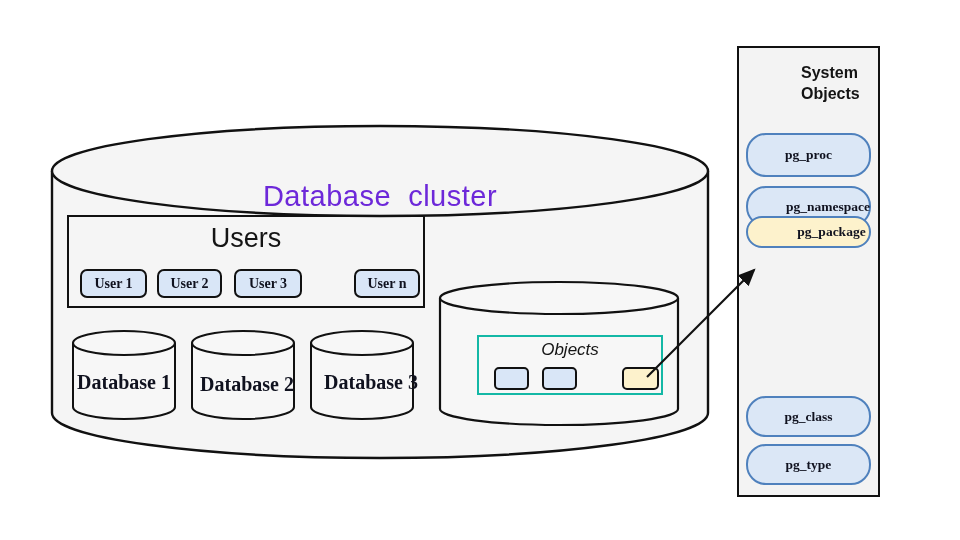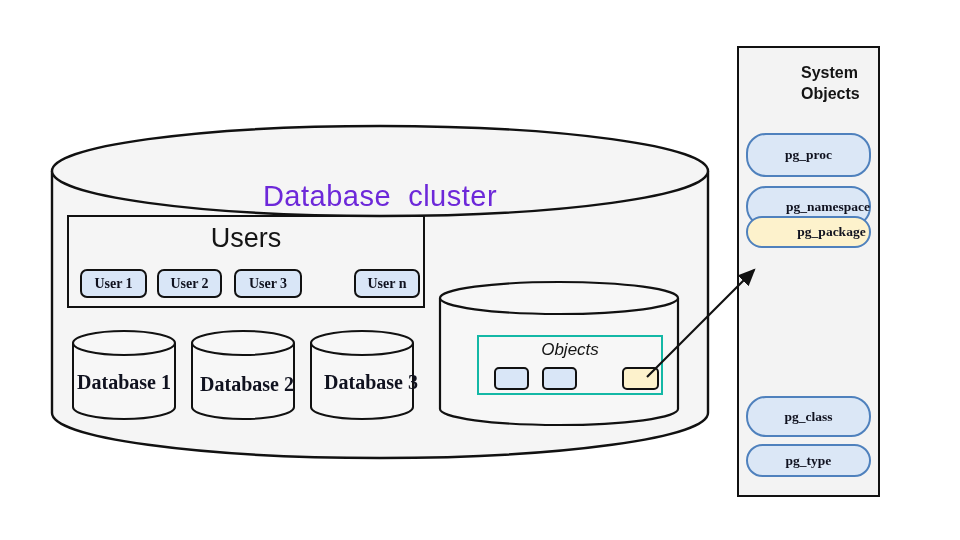--- a/index.html
+++ b/index.html
@@ -116,21 +116,21 @@
 
   <div class="abs catalog-panel">
     <div class="catalog-heading">
       <div>System</div>
       <div>Objects</div>
     </div>
     <div class="pg-chip" style="top:85px;height:44px;">pg_proc</div>
     <div class="pg-chip" style="top:138px;height:41px;padding-left:39px;">pg_namespace</div>
     <div class="pg-chip pg-yellow" style="top:168px;height:32px;padding-left:46px;">pg_package</div>
     <div class="pg-chip" style="top:348px;height:41px;">pg_class</div>
-    <div class="pg-chip" style="top:396px;height:33px;">pg_type</div>
+    <div class="pg-chip" style="top:396px;height:41px;">pg_type</div>
   </div>
 
   <svg width="960" height="540" viewBox="0 0 960 540" style="pointer-events:none;z-index:5;">
     <defs>
       <marker id="arrowhead" markerWidth="9" markerHeight="8" refX="7" refY="3.5" orient="auto">
         <path d="M0,0 L8,3.5 L0,7 Z" fill="#111"></path>
       </marker>
     </defs>
     <line x1="647" y1="377" x2="754" y2="270" stroke="#111" stroke-width="2.2" marker-end="url(#arrowhead)"></line>
   </svg>

